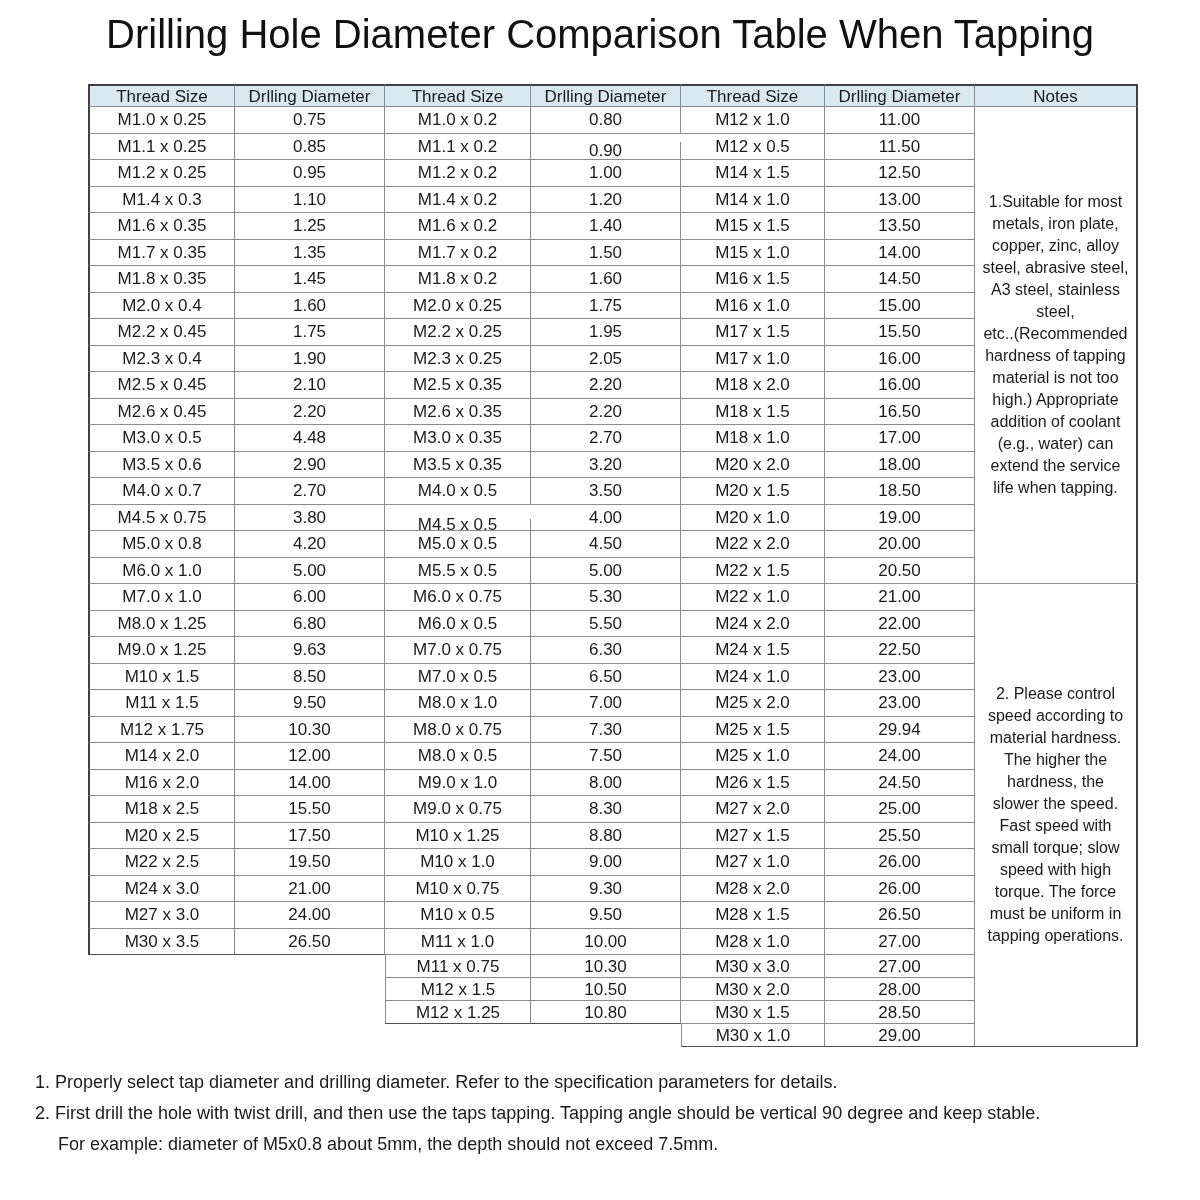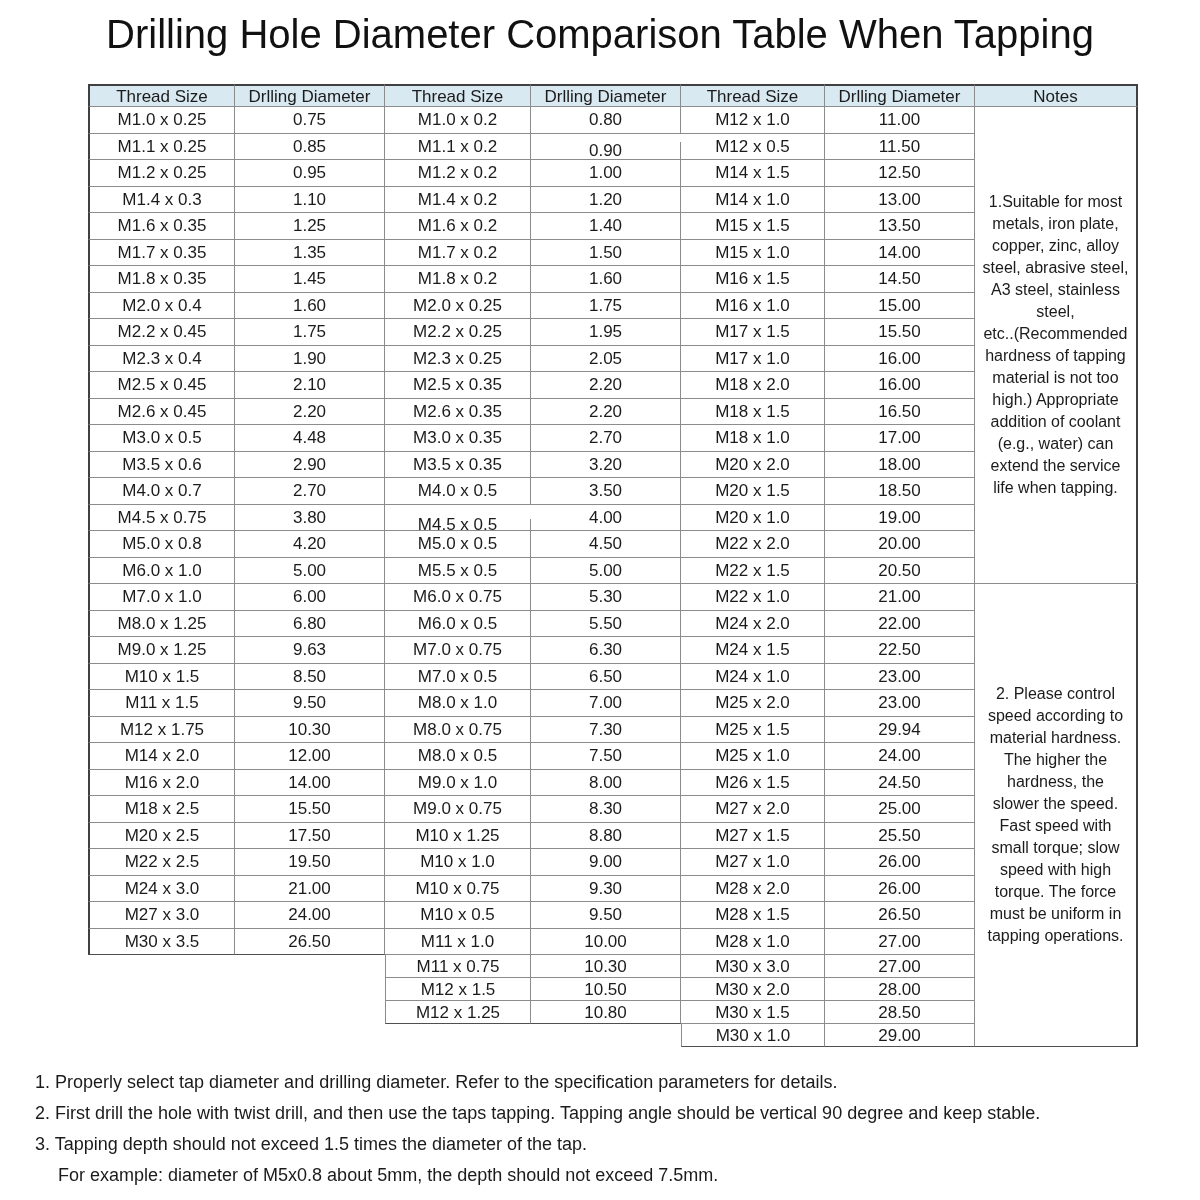--- a/index.html
+++ b/index.html
@@ -288,15 +288,14 @@
 small torque; slow
 speed with high
 torque. The force
 must be uniform in
 tapping operations.</div>
   </div>
 
 <div class="footer">
   <div class="fline">1. Properly select tap diameter and drilling diameter. Refer to the specification parameters for details.</div>
   <div class="fline">2. First drill the hole with twist drill, and then use the taps tapping. Tapping angle should be vertical 90 degree and keep stable.</div>
-  <div class="fline">3. Tapping depth should not exceed 1.5 times the diameter of the tap.</div>
   <div class="fline indent">For example: diameter of M5x0.8 about 5mm, the depth should not exceed 7.5mm.</div>
 </div>
 
 </body></html>

